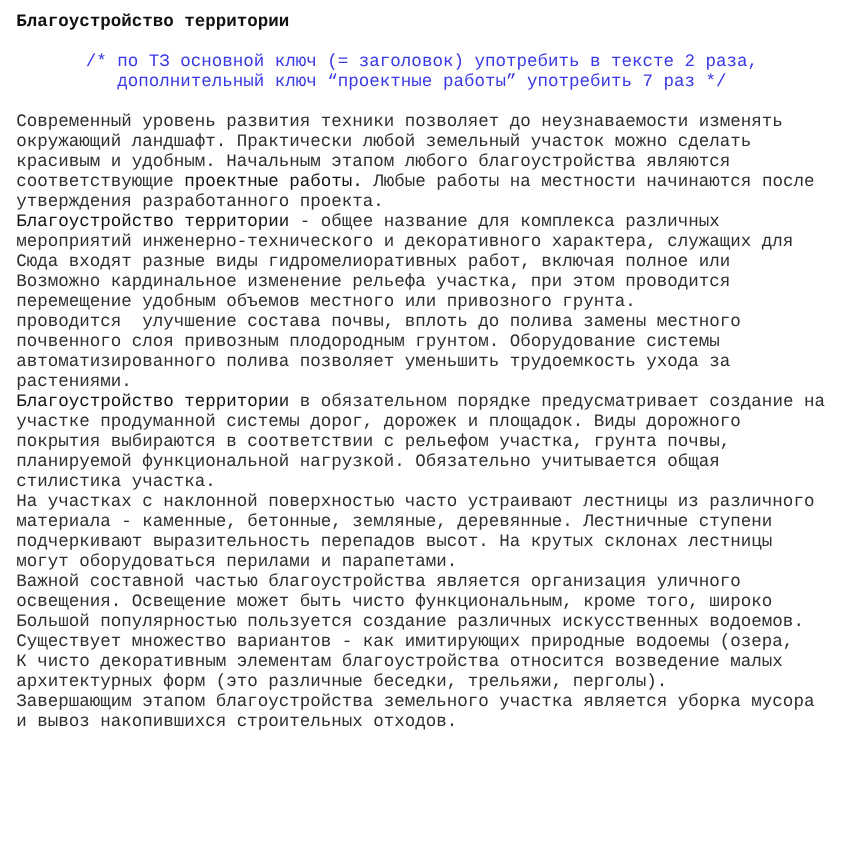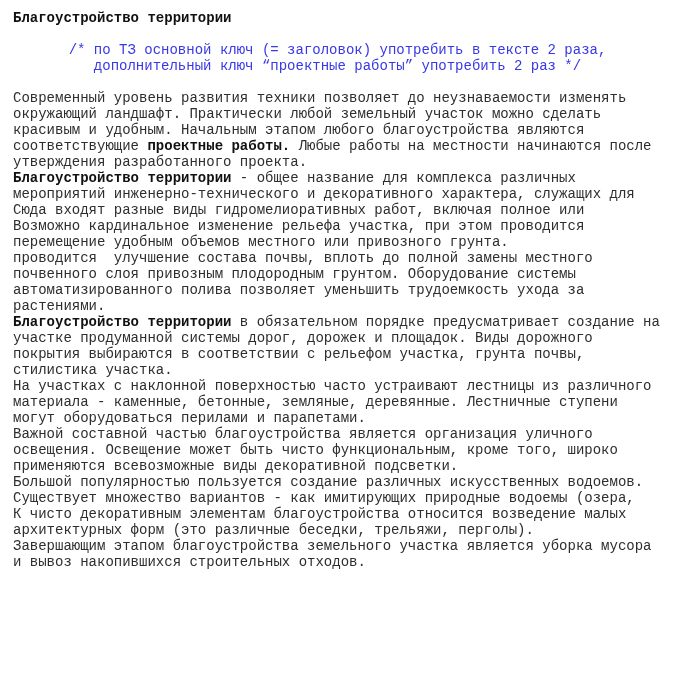--- a/index.html
+++ b/index.html
@@ -27,60 +27,61 @@
   }
   .title {
     font-weight: bold;
     color: #111111;
   }
   .comment {
     color: #3838e6;
     text-align: center;
   }
   .b {
-    font-weight: bold;
+    font-weight: normal;
     color: #111111;
   }
 </style>
 </head>
 <body>
 
 <div class="page">
   <div class="line title">Благоустройство территории</div>
   <div class="line"></div>
   <div id="comment-block">
       <div class="line comment">/* по ТЗ основной ключ (= заголовок) употребить в тексте 2 раза,</div>
-      <div class="line comment">дополнительный ключ “проектные работы” употребить 2 раз */</div>
+      <div class="line comment">дополнительный ключ “проектные работы” употребить 7 раз */</div>
     </div>
   <div class="line"></div>
   <div id="body-block">
       <div class="line"><span class="">Современный уровень развития техники позволяет до неузнаваемости изменять</span></div>
       <div class="line"><span class="">окружающий ландшафт. Практически любой земельный участок можно сделать</span></div>
       <div class="line"><span class="">красивым и удобным. Начальным этапом любого благоустройства являются</span></div>
       <div class="line"><span class="">соответствующие </span><span class="b">проектные работы.</span><span class=""> Любые работы на местности начинаются после</span></div>
       <div class="line"><span class="">утверждения разработанного проекта.</span></div>
       <div class="line"><span class="b">Благоустройство территории</span><span class=""> - общее название для комплекса различных</span></div>
       <div class="line"><span class="">мероприятий инженерно-технического и декоративного характера, служащих для</span></div>
       <div class="line"><span class="">Сюда входят разные виды гидромелиоративных работ, включая полное или</span></div>
       <div class="line"><span class="">Возможно кардинальное изменение рельефа участка, при этом проводится</span></div>
       <div class="line"><span class="">перемещение удобным объемов местного или привозного грунта.</span></div>
-      <div class="line"><span class="">проводится  улучшение состава почвы, вплоть до полной замены местного</span></div>
+      <div class="line"><span class="">проводится  улучшение состава почвы, вплоть до полива замены местного</span></div>
       <div class="line"><span class="">почвенного слоя привозным плодородным грунтом. Оборудование системы</span></div>
       <div class="line"><span class="">автоматизированного полива позволяет уменьшить трудоемкость ухода за</span></div>
       <div class="line"><span class="">растениями.</span></div>
       <div class="line"><span class="b">Благоустройство территории</span><span class=""> в обязательном порядке предусматривает создание на</span></div>
       <div class="line"><span class="">участке продуманной системы дорог, дорожек и площадок. Виды дорожного</span></div>
       <div class="line"><span class="">покрытия выбираются в соответствии с рельефом участка, грунта почвы,</span></div>
+      <div class="line"><span class="">планируемой функциональной нагрузкой. Обязательно учитывается общая</span></div>
       <div class="line"><span class="">стилистика участка.</span></div>
       <div class="line"><span class="">На участках с наклонной поверхностью часто устраивают лестницы из различного</span></div>
       <div class="line"><span class="">материала - каменные, бетонные, земляные, деревянные. Лестничные ступени</span></div>
+      <div class="line"><span class="">подчеркивают выразительность перепадов высот. На крутых склонах лестницы</span></div>
       <div class="line"><span class="">могут оборудоваться перилами и парапетами.</span></div>
       <div class="line"><span class="">Важной составной частью благоустройства является организация уличного</span></div>
       <div class="line"><span class="">освещения. Освещение может быть чисто функциональным, кроме того, широко</span></div>
-      <div class="line"><span class="">применяются всевозможные виды декоративной подсветки.</span></div>
       <div class="line"><span class="">Большой популярностью пользуется создание различных искусственных водоемов.</span></div>
       <div class="line"><span class="">Существует множество вариантов - как имитирующих природные водоемы (озера,</span></div>
       <div class="line"><span class="">К чисто декоративным элементам благоустройства относится возведение малых</span></div>
       <div class="line"><span class="">архитектурных форм (это различные беседки, трельяжи, перголы).</span></div>
       <div class="line"><span class="">Завершающим этапом благоустройства земельного участка является уборка мусора</span></div>
       <div class="line"><span class="">и вывоз накопившихся строительных отходов.</span></div>
     </div>
 </div>
 
 </body></html>

